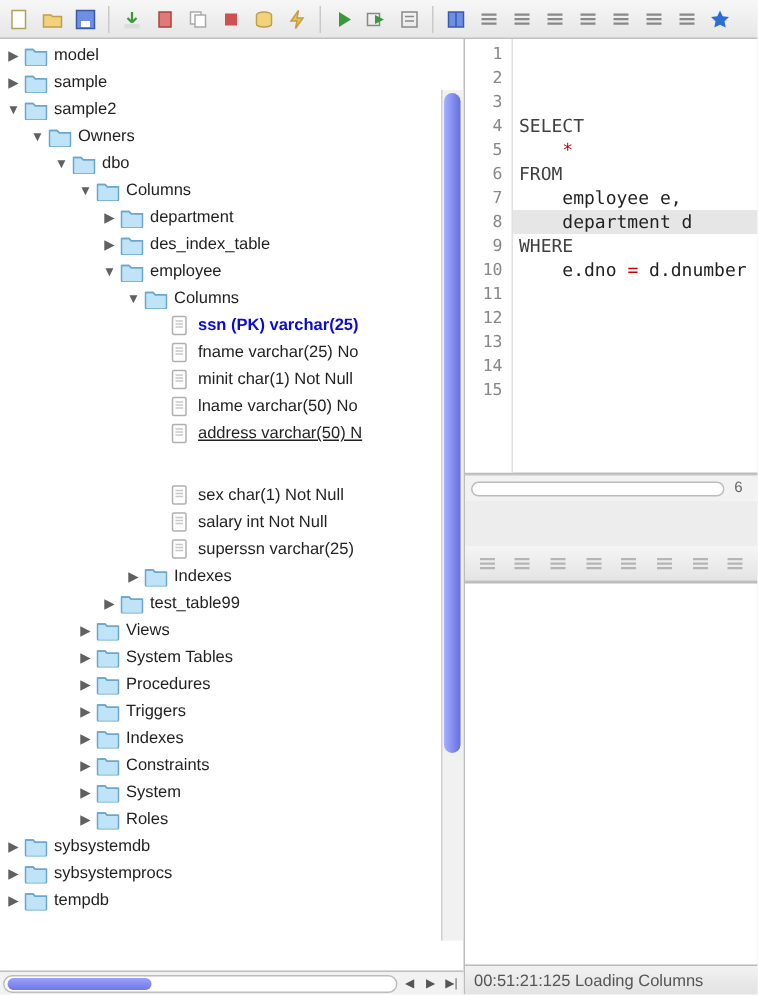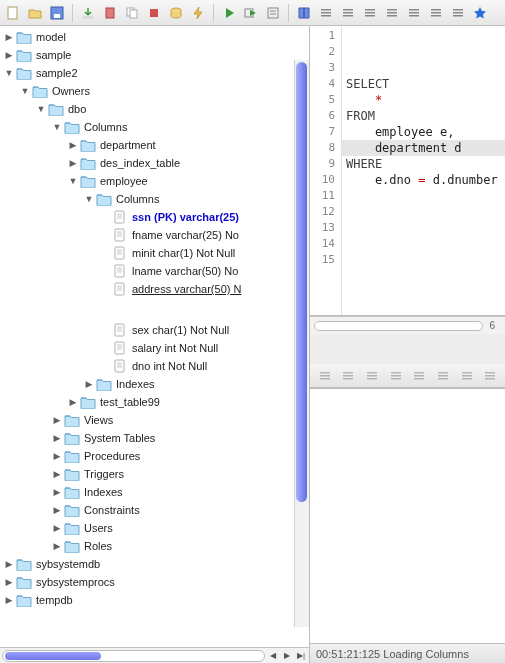--- a/index.html
+++ b/index.html
@@ -551,21 +551,21 @@
               <div class="row">
                 <span class="triangle empty"></span>
                 <span class="leaf-icon">
                   <svg width="16" height="14" viewBox="0 0 16 14">
                     <rect x="3" y="1" width="9" height="12" rx="1" fill="#fff" stroke="#b0b0b0"></rect>
                     <line x1="5" y1="4" x2="10" y2="4" stroke="#c8c8c8"></line>
                     <line x1="5" y1="6" x2="10" y2="6" stroke="#c8c8c8"></line>
                     <line x1="5" y1="8" x2="10" y2="8" stroke="#c8c8c8"></line>
                   </svg>
                 </span>
-                <span class="label">dno int Not Null</span>
+                <span class="label">superssn varchar(25)</span>
               </div>
             </li>
             <li style="padding-left: 80px;">
               <div class="row">
                 <span class="triangle">▶</span>
                 <span class="folder-icon">
                   <svg width="16" height="14" viewBox="0 0 16 14">
                     <path d="M1 3h5l1.5 1.5H15v8.5a1 1 0 0 1-1 1H2a1 1 0 0 1-1-1z" fill="#bfe3f7" stroke="#6ba7cc"></path>
                     <path d="M1 3h5l1.5 1.5H15" fill="none" stroke="#6ba7cc"></path>
                   </svg>
@@ -659,21 +659,21 @@
             </li>
             <li style="padding-left: 48px;">
               <div class="row">
                 <span class="triangle">▶</span>
                 <span class="folder-icon">
                   <svg width="16" height="14" viewBox="0 0 16 14">
                     <path d="M1 3h5l1.5 1.5H15v8.5a1 1 0 0 1-1 1H2a1 1 0 0 1-1-1z" fill="#bfe3f7" stroke="#6ba7cc"></path>
                     <path d="M1 3h5l1.5 1.5H15" fill="none" stroke="#6ba7cc"></path>
                   </svg>
                 </span>
-                <span class="label">Users</span>
+                <span class="label">System</span>
               </div>
             </li>
             <li style="padding-left: 48px;">
               <div class="row">
                 <span class="triangle">▶</span>
                 <span class="folder-icon">
                   <svg width="16" height="14" viewBox="0 0 16 14">
                     <path d="M1 3h5l1.5 1.5H15v8.5a1 1 0 0 1-1 1H2a1 1 0 0 1-1-1z" fill="#bfe3f7" stroke="#6ba7cc"></path>
                     <path d="M1 3h5l1.5 1.5H15" fill="none" stroke="#6ba7cc"></path>
                   </svg>

